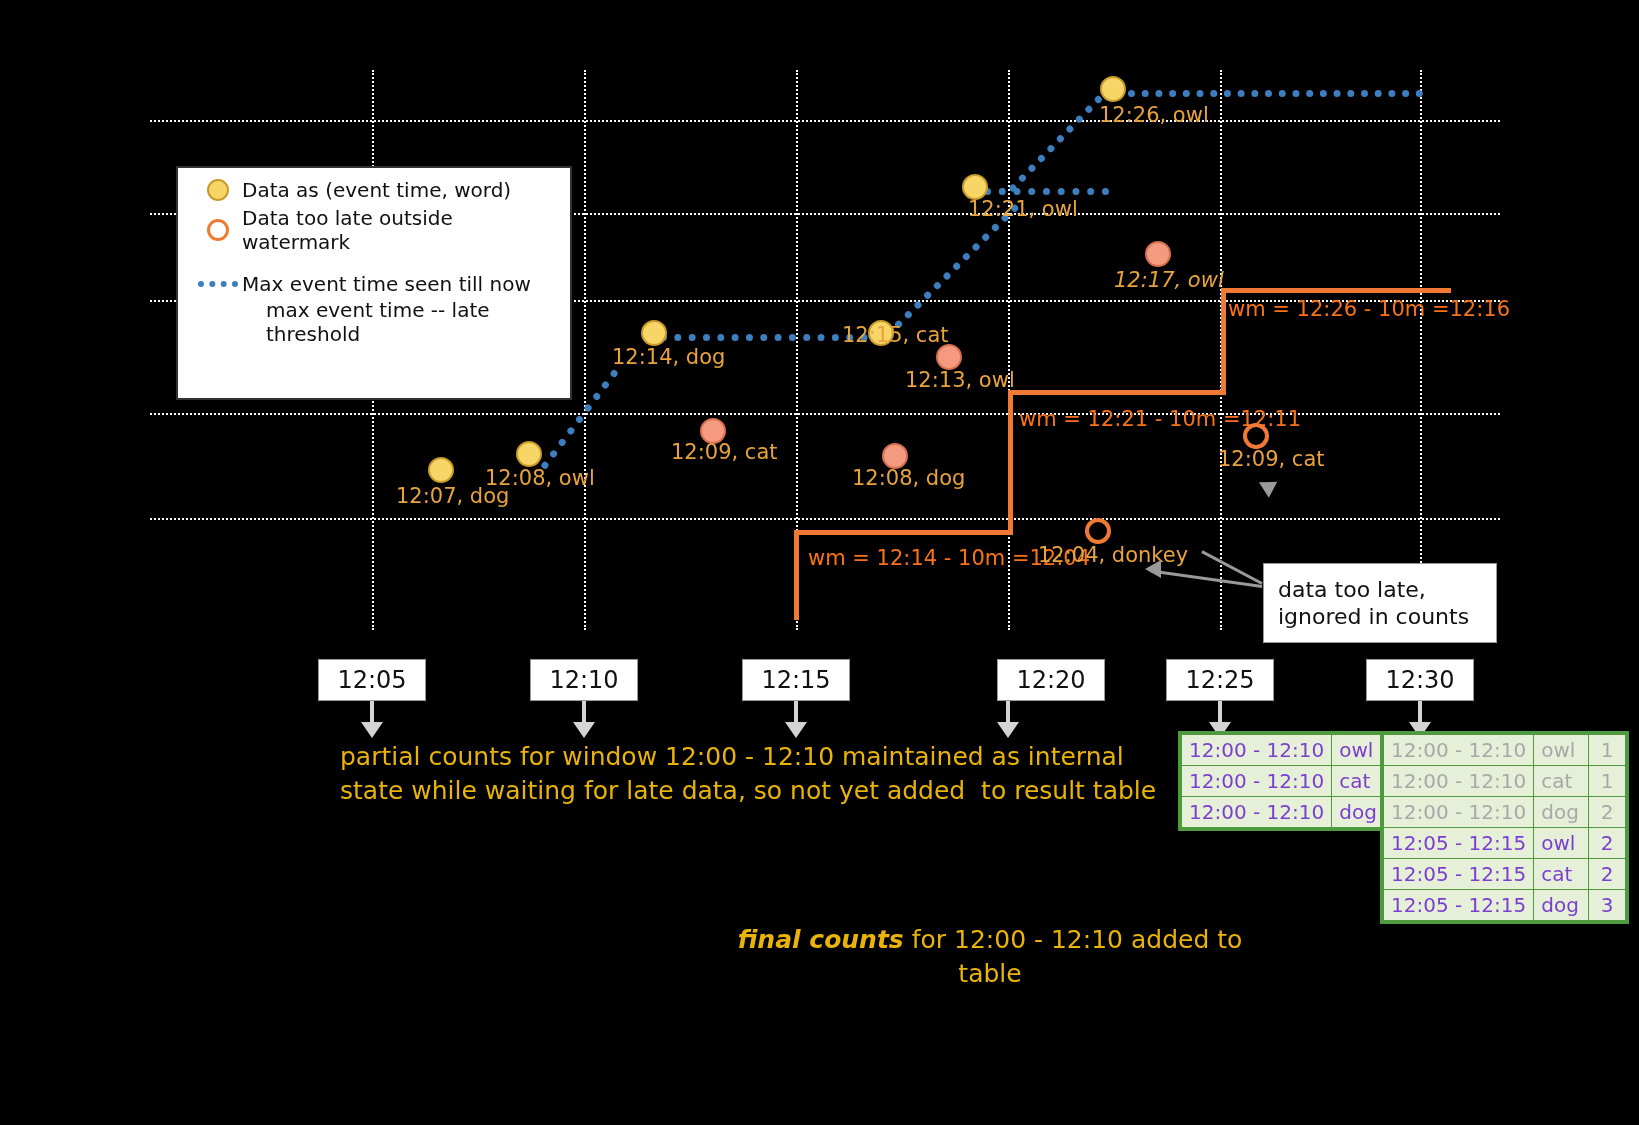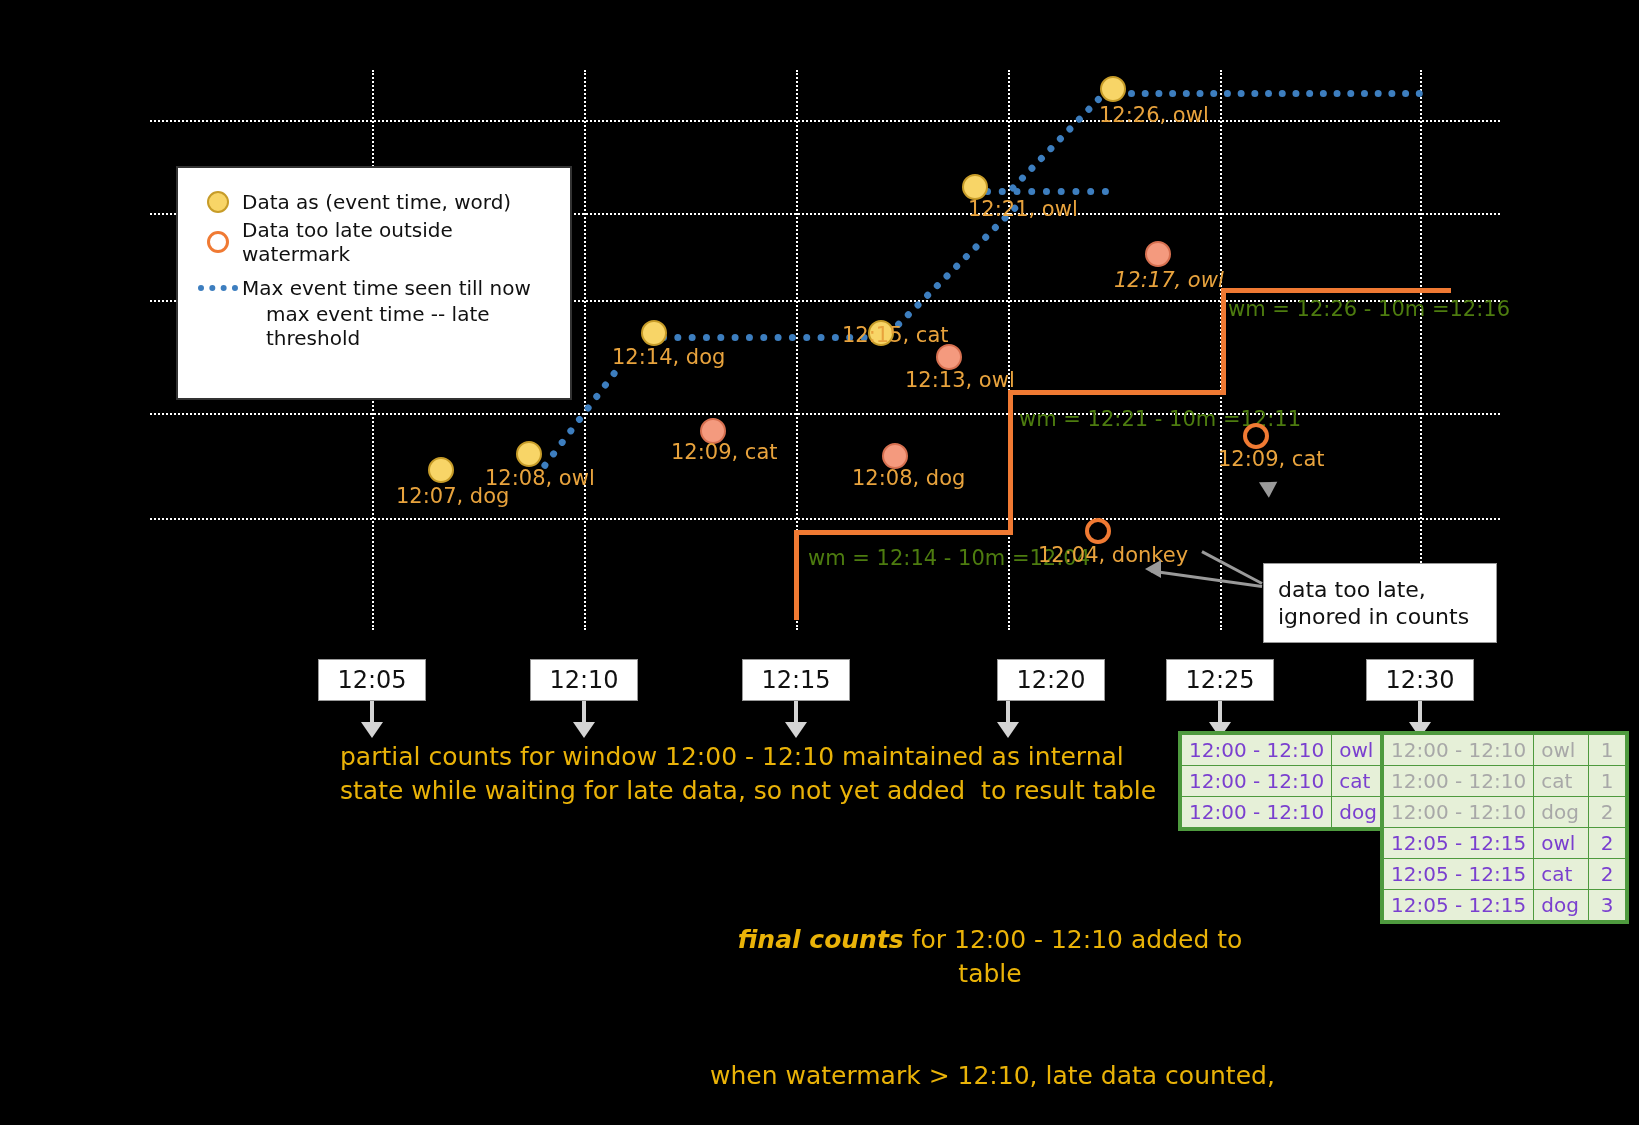--- a/index.html
+++ b/index.html
@@ -66,37 +66,37 @@
     transform-origin: 0 0;
   }
 
   
   .wm-seg {
     position: absolute;
     background: #f07a33;
   }
   .wm-label {
     position: absolute;
-    color: #4d7c0f;
+    color: #f97316;
     font-size: 21px;
     white-space: nowrap;
     background: transparent;
   }
 
   
   #legend {
     position: absolute;
     left: 176px;
     top: 166px;
     width: 396px;
     height: 234px;
     background: #ffffff;
     border: 2px solid #333;
     box-sizing: border-box;
-    padding: 14px 16px;
+    padding: 2px 16px;
   }
   .leg-row {
     display: flex;
     align-items: center;
     height: 40px;
   }
   .leg-swatch {
     width: 48px;
     display: flex;
     align-items: center;
@@ -332,21 +332,21 @@
           <span class="dot-yellow"></span>
         </span>
       <span class="leg-text">Data as (event time, word)</span>
     </div>
     <div class="leg-row">
       <span class="leg-swatch">
           <span class="dot-hollow"></span>
         </span>
       <span class="leg-text">Data too late outside watermark</span>
     </div>
-    <div class="leg-row" style="margin-top:6px;">
+    <div class="leg-row" style="margin-top:14px;">
       <span class="leg-swatch">
           <span class="line-blue"></span>
         </span>
       <span class="leg-text">Max event time seen till now</span>
     </div>
     <div class="leg-sub">max event time -- late threshold</div>
   </div>
 
   <div class="timebox" style="left:318px; top:659px;">12:05</div>
   <div class="timebox" style="left:530px; top:659px;">12:10</div>
@@ -379,21 +379,20 @@
   <div class="grey-arrow-line" style="left:1262px; top:585px; width:112px; transform: rotate(188deg);"></div>
   <div class="grey-arrow-head" style="left:1145px; top:560px; border-right:16px solid #9a9a9a;"></div>
 
   <div class="red-note" style="left:320px; top:740px; width:760px;"><span>partial counts for window 12:00 - 12:10 maintained as internal
 state while waiting for late data, so not yet added  to result table</span></div>
 
   <div class="red-note" style="left:690px; top:855px; width:560px; text-align:center;">
     <div style="white-space:normal;">
       <i>final counts</i><span> for 12:00 - 12:10 added to table</span>
     </div>
-    <div>when watermark &gt; 12:10, late data counted,</div>
     
   </div>
 
   <div class="rtable" style="left:1178px; top:731px;">
     <table>
       <tbody>
           <tr>
         <td>12:00 - 12:10</td>
         <td class="word">owl</td>
         <td class="num">1</td>

